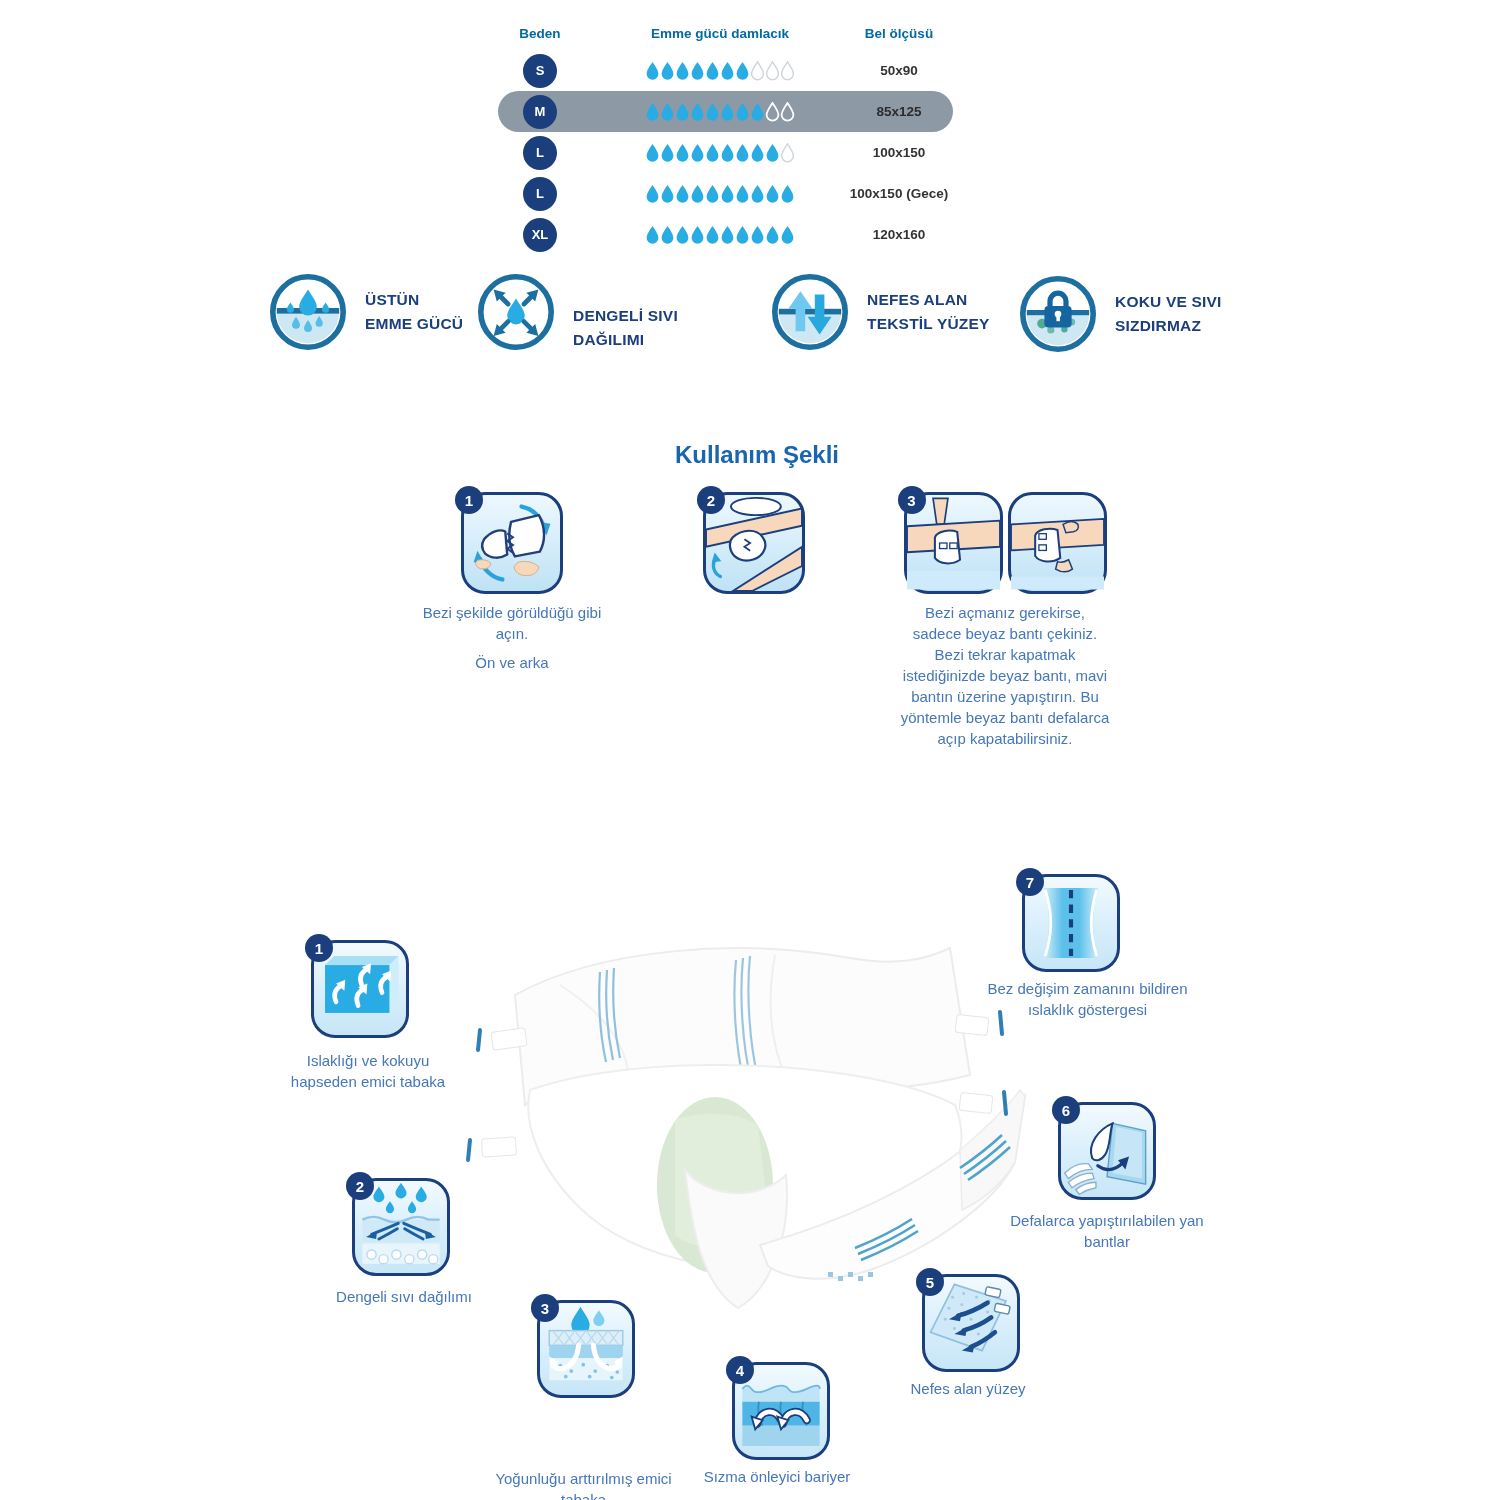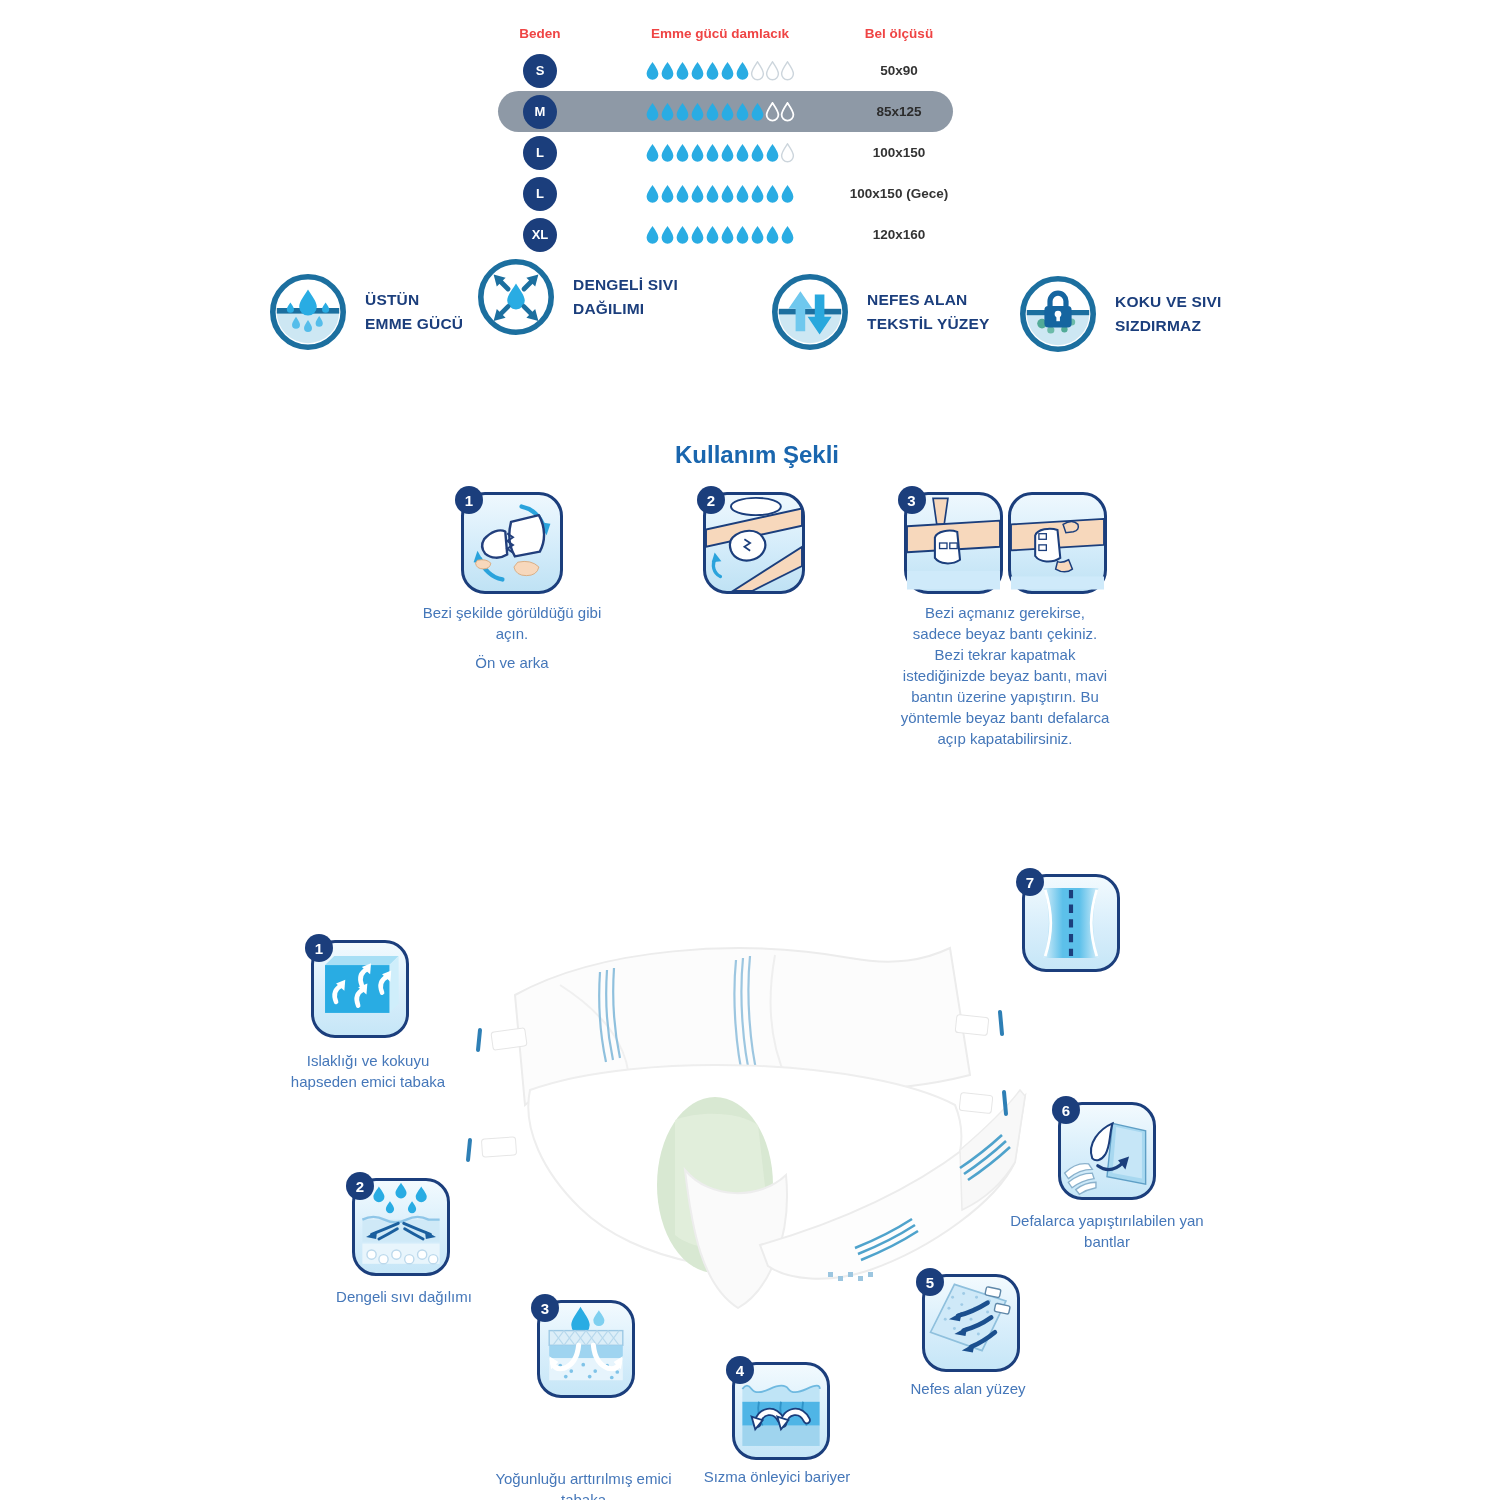--- a/index.html
+++ b/index.html
@@ -1,40 +1,40 @@
 <!DOCTYPE html>
 <html><head>
 <meta charset="utf-8">
 <style>
   html,body{margin:0;padding:0;background:#fff;}
   .page{position:relative;width:1500px;height:1500px;background:#fff;overflow:hidden;
         font-family:"Liberation Sans",sans-serif;}
 
   
   .size-table{position:absolute;left:498px;top:16px;width:455px;}
-  .thead{display:flex;height:34px;align-items:center;font-size:13.5px;font-weight:700;color:#ef4444;text-align:center;}
+  .thead{display:flex;height:34px;align-items:center;font-size:13.5px;font-weight:700;color:#0369a1;text-align:center;}
   .trow{display:flex;height:41px;align-items:center;}
   .trow.highlight{background:#8e99a6;border-radius:21px;}
   .col-size{width:84px;display:flex;justify-content:center;align-items:center;}
   .col-drops{width:200px;margin-left:38px;display:flex;justify-content:center;align-items:center;}
   .col-waist{width:108px;margin-left:auto;display:flex;justify-content:center;align-items:center;}
   .size-badge{width:34px;height:34px;border-radius:50%;background:#1b3e7c;color:#fff;
               font-size:13px;font-weight:700;display:flex;align-items:center;justify-content:center;}
   .waist{font-size:13.5px;color:#333;font-weight:600;}
   .trow.highlight .waist{color:#2c2c2c;}
   .drop{width:15px;height:20px;display:block;}
   .drop.filled path{fill:#29ace3;}
   .drop.empty path{fill:#fff;stroke:#ccd5dc;stroke-width:1.2;}
   .trow.highlight .drop.empty path{fill:none;stroke:#fff;stroke-width:1.5;}
 
   
   .feature{position:absolute;display:flex;align-items:center;gap:17px;}
   .f-icon{width:80px;height:80px;flex:none;}
   .f-label{font-size:15.5px;font-weight:700;color:#1b3e7c;line-height:24px;letter-spacing:.2px;}
-  #feature-1{left:268px;top:272px;} #feature-2{left:476px;top:257px;}
+  #feature-1{left:268px;top:272px;} #feature-2{left:476px;top:272px;align-items:flex-end;}
   #feature-3{left:770px;top:272px;} #feature-4{left:1018px;top:274px;}
 
   
   .usage-title{position:absolute;left:607px;top:421px;width:300px;text-align:center;
                font-size:24px;font-weight:700;color:#1a66ae;}
   .step{position:absolute;text-align:center;color:#4577b9;font-size:15px;line-height:21px;}
   #step-1{left:412px;top:492px;width:200px;}
   #step-2{left:651px;top:492px;width:206px;}
   #step-3{left:891px;top:492px;width:228px;}
   .step-icon{position:relative;width:96px;height:96px;margin:0 auto;border:3.5px solid #1b3e7c;
@@ -655,14 +655,15 @@
           <stop offset="0.65" stop-color="#5cc0ea"></stop>
             <stop offset="1" stop-color="#d6eefa"></stop>
         </linearGradient>
       </defs>
       <path d="M20 12 H80 C72 38 72 60 80 88 H20 C28 60 28 38 20 12 Z" fill="url(#wi)"></path>
       <path d="M22 14 C30 40 30 60 22 86" fill="none" stroke="#fff" stroke-width="3"></path>
       <path d="M78 14 C70 40 70 60 78 86" fill="none" stroke="#fff" stroke-width="3"></path>
       <line x1="50" y1="14" x2="50" y2="86" stroke="#1b3e7c" stroke-width="4.5" stroke-dasharray="9 7"></line>
     </svg>
   </div>
+  <div class="callout-label" id="c7-label">Bez değişim zamanını bildiren ıslaklık göstergesi</div>
 
 </div>
 
 </body></html>

